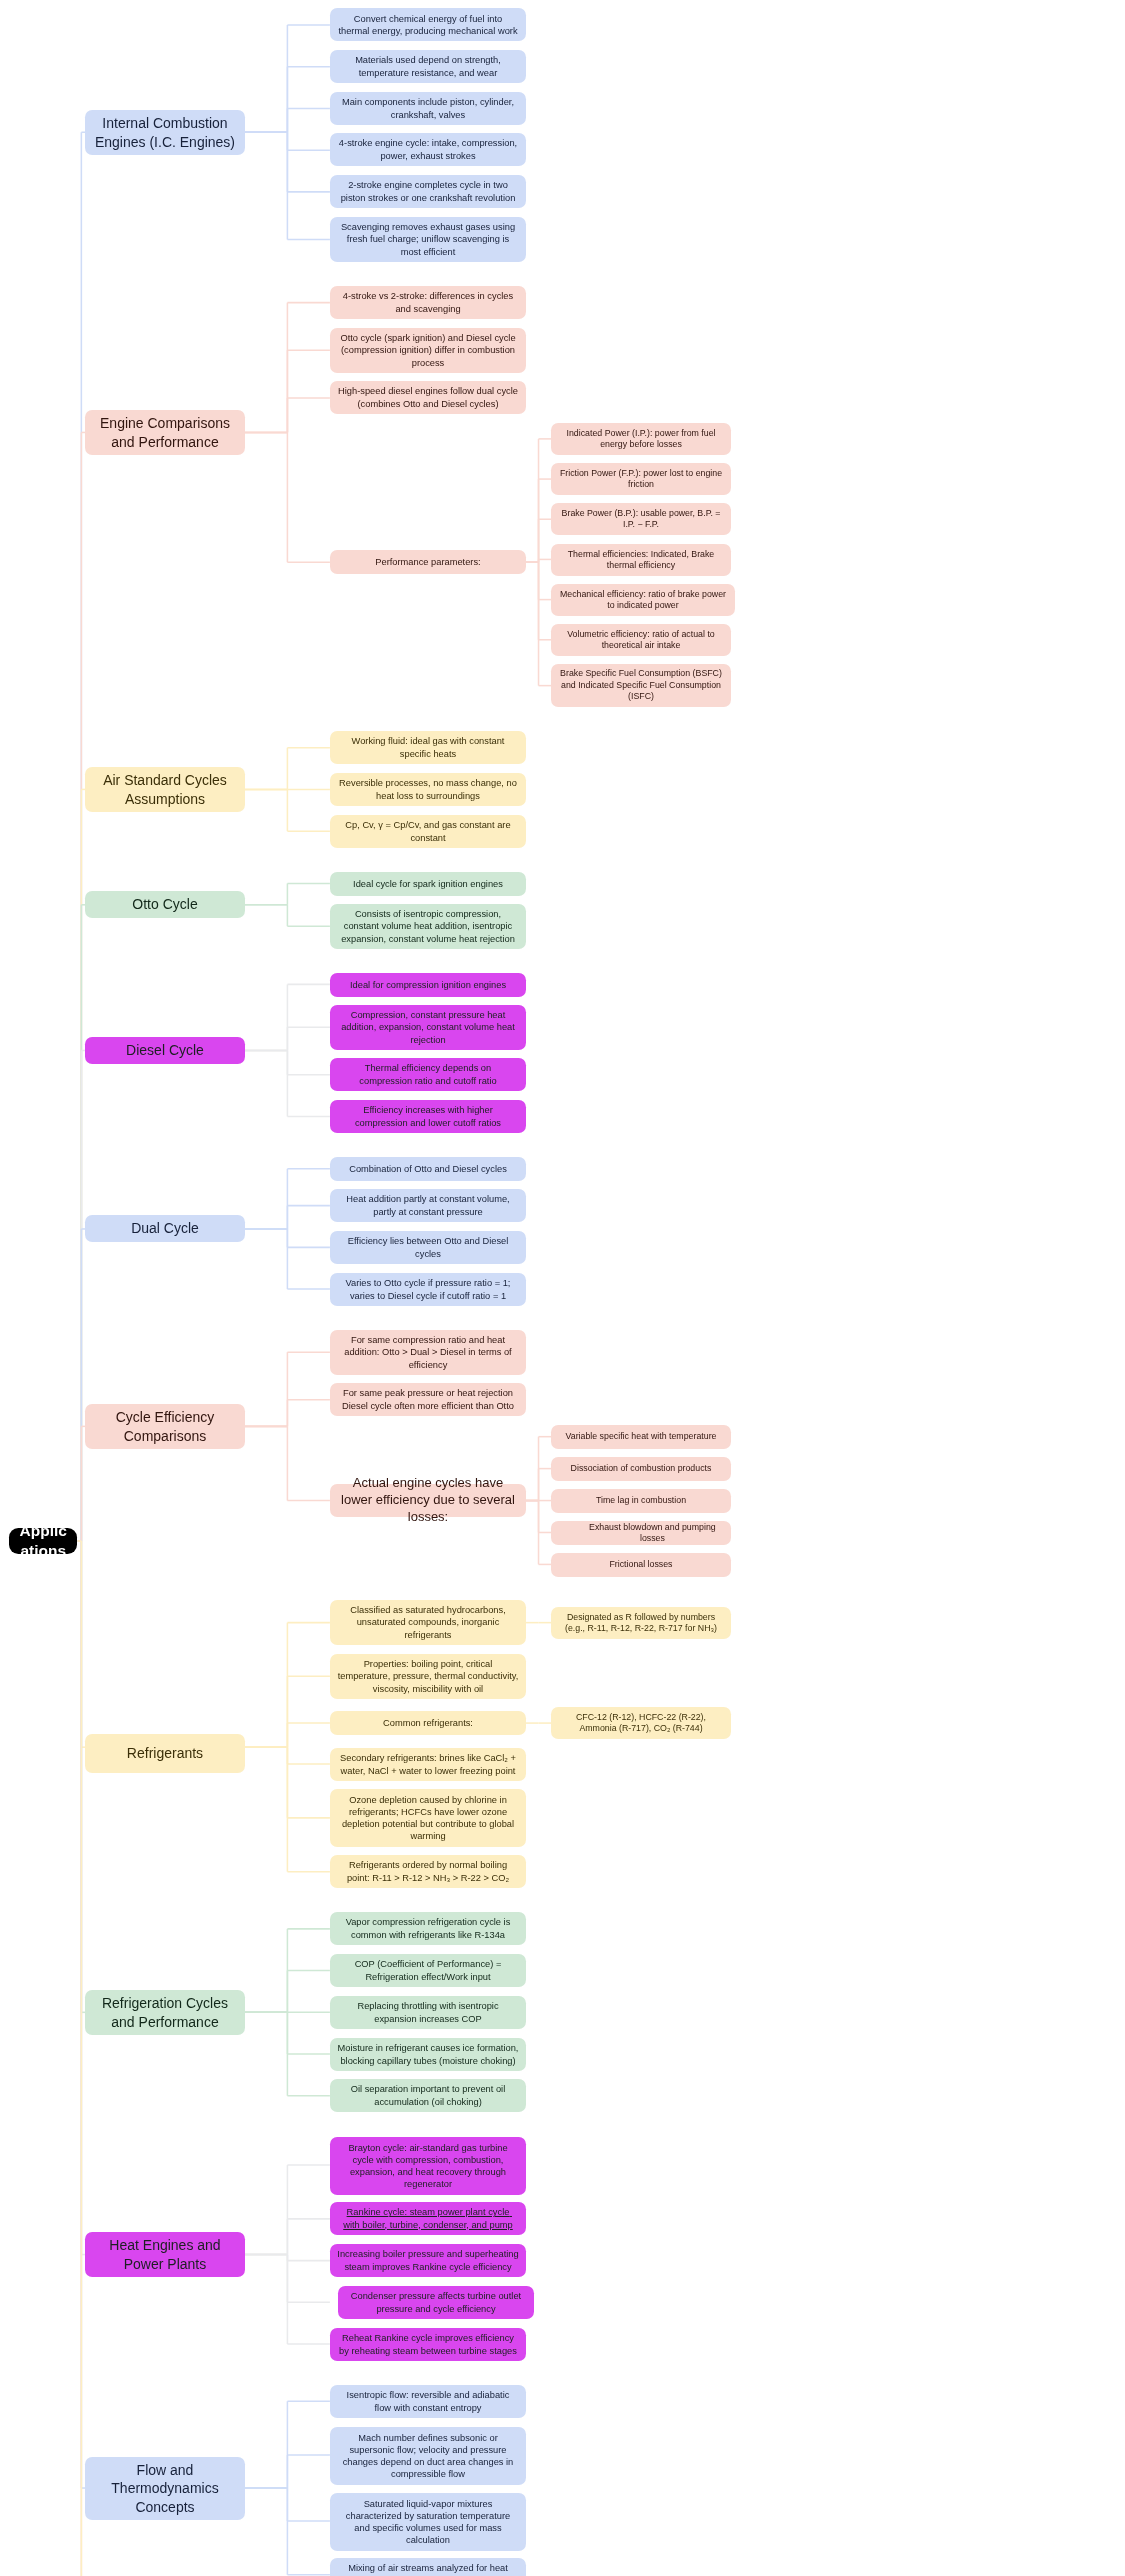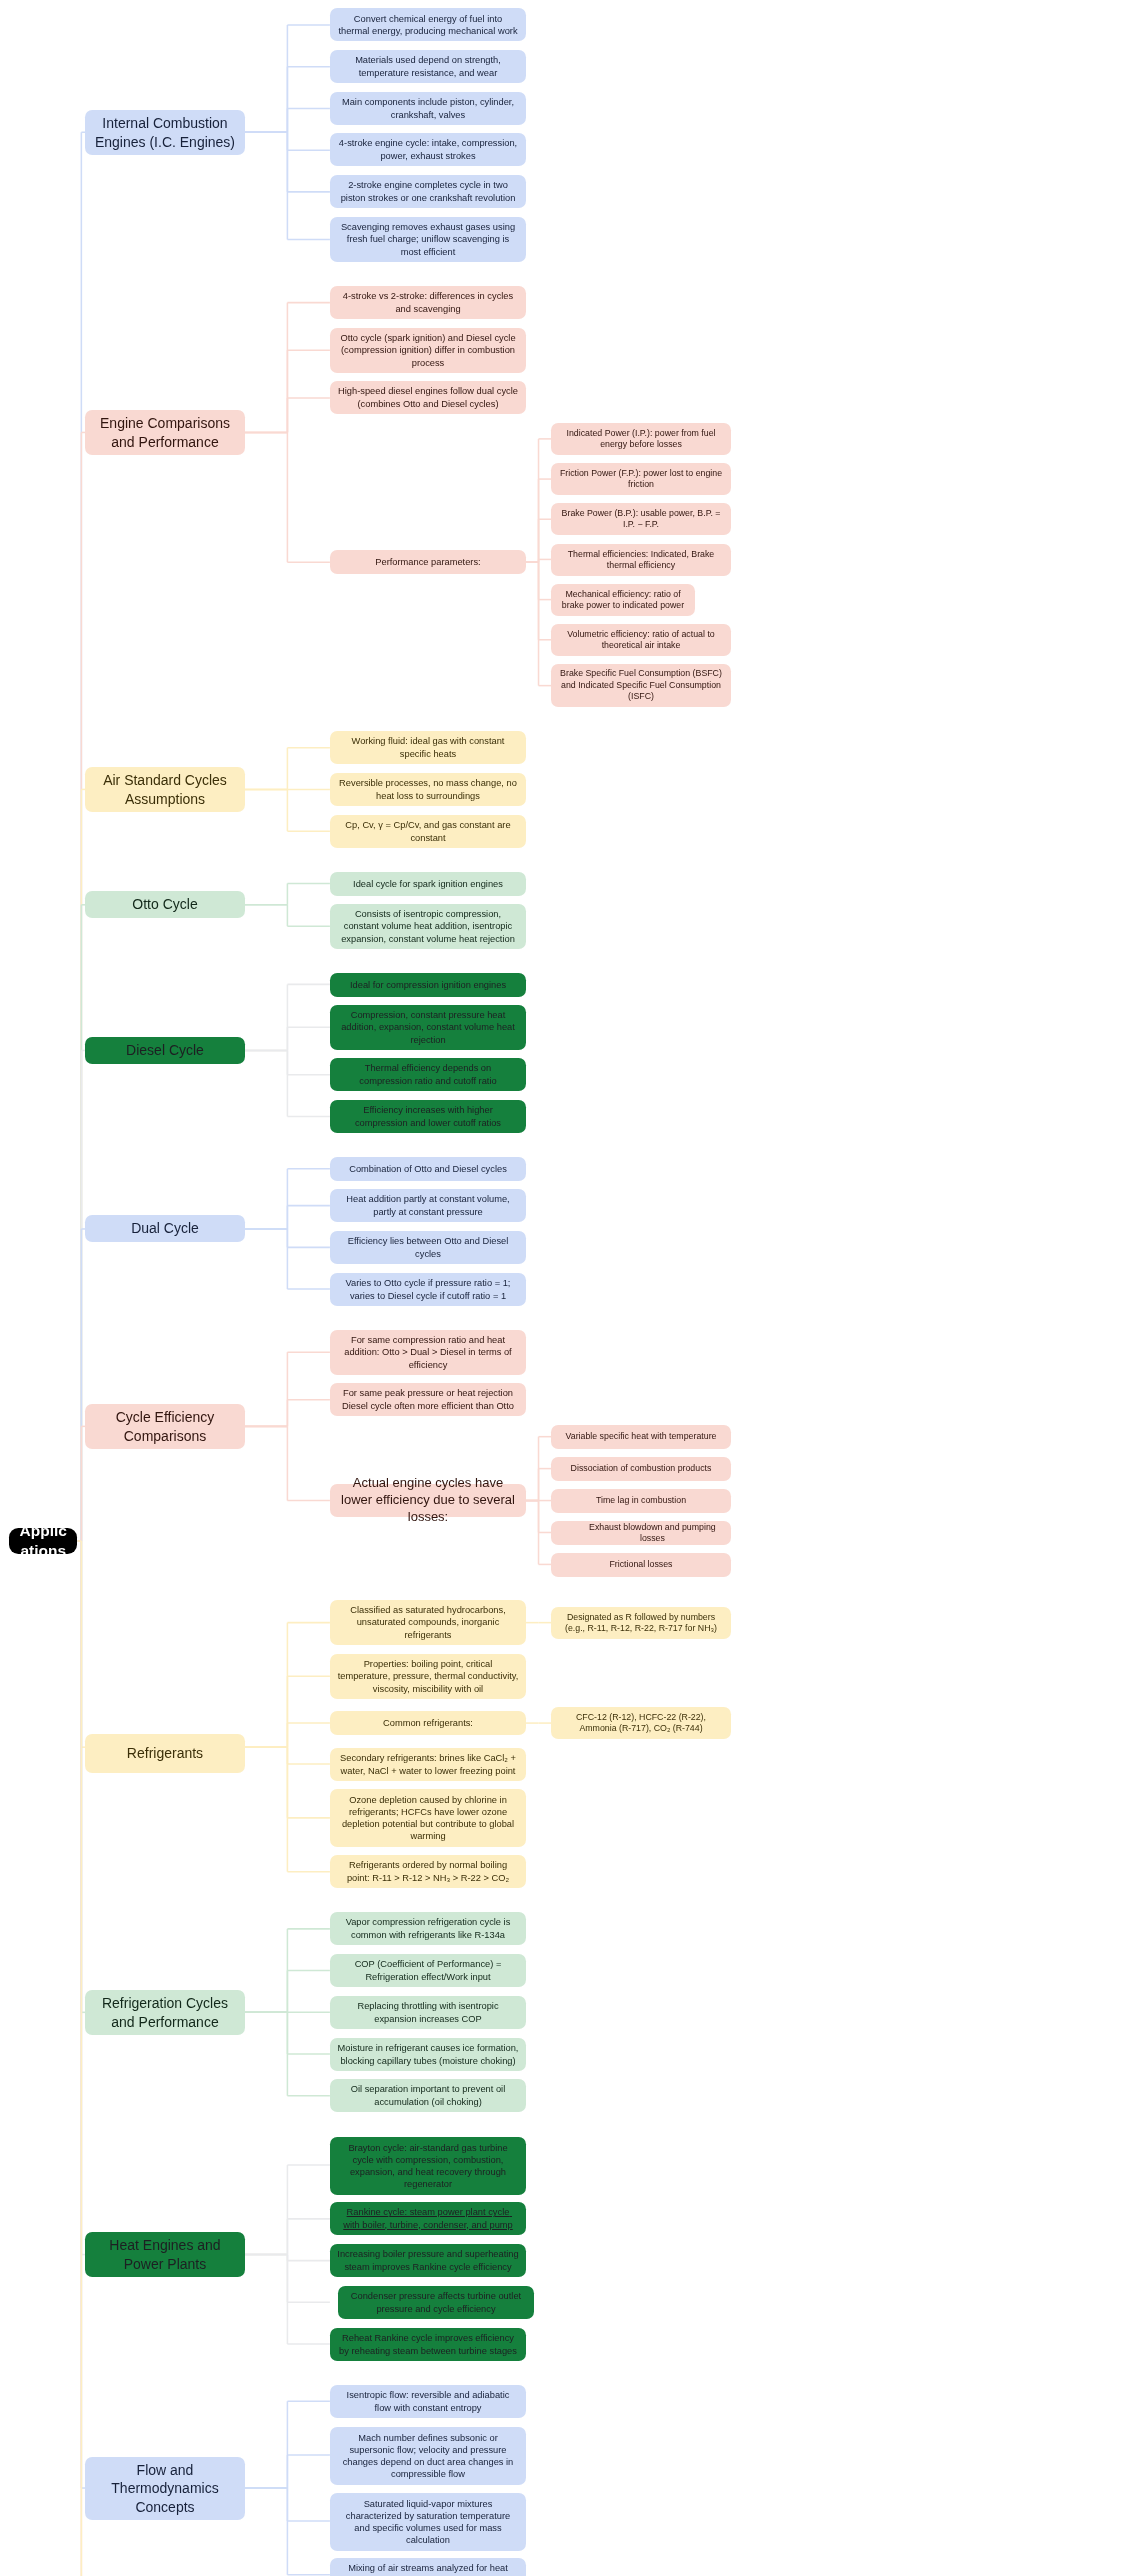--- a/index.html
+++ b/index.html
@@ -40,21 +40,21 @@
     font-size: 15.5px;
     font-weight: bold;
     border-radius: 9.3px;
     padding: 6.2px 10.3px;
   }
   
   .c-blue   { background: #cfdcf7; color: #17213a; }
   .c-pink   { background: #f9d9d2; color: #31150f; }
   .c-yellow { background: #fdeec2; color: #3b2f08; }
   .c-green  { background: #cfe8d5; color: #12281a; }
-  .c-grey   { background: #15803d; color: #1d1f22; }
+  .c-grey   { background: #d946ef; color: #1d1f22; }
 
   
   .lvl1 { font-size: 14px; }
   .lvl2 { font-size: 9.3px; }
   .lvl3 { font-size: 8.8px; }
 </style>
 </head>
 <body>
 
 <div id="canvas" style="height: 3083px;">
@@ -320,21 +320,21 @@
       <div class="node c-blue lvl2" style="left: 330px; top: 217px; width: 196px; height: 45px; font-size: 9.3px;">Scavenging removes exhaust gases using fresh fuel charge; uniflow scavenging is most efficient</div>
       <div class="node c-pink lvl1" style="left: 85px; top: 410px; width: 160px; height: 45px; font-size: 14px;">Engine Comparisons and Performance</div>
       <div class="node c-pink lvl2" style="left: 330px; top: 286px; width: 196px; height: 33px; font-size: 9.3px;">4-stroke vs 2-stroke: differences in cycles and scavenging</div>
       <div class="node c-pink lvl2" style="left: 330px; top: 328px; width: 196px; height: 45px; font-size: 9.3px;">Otto cycle (spark ignition) and Diesel cycle (compression ignition) differ in combustion process</div>
       <div class="node c-pink lvl2" style="left: 330px; top: 381px; width: 196px; height: 33px; font-size: 9.3px;">High-speed diesel engines follow dual cycle (combines Otto and Diesel cycles)</div>
       <div class="node c-pink lvl2" style="left: 330px; top: 550px; width: 196px; height: 24px; font-size: 9.3px;">Performance parameters:</div>
       <div class="node c-pink lvl3" style="left: 551px; top: 423px; width: 180px; height: 32px; font-size: 8.8px;">Indicated Power (I.P.): power from fuel energy before losses</div>
       <div class="node c-pink lvl3" style="left: 551px; top: 463px; width: 180px; height: 32px; font-size: 8.8px;">Friction Power (F.P.): power lost to engine friction</div>
       <div class="node c-pink lvl3" style="left: 551px; top: 503px; width: 180px; height: 32px; font-size: 8.8px;">Brake Power (B.P.): usable power, B.P. = I.P. − F.P.</div>
       <div class="node c-pink lvl3" style="left: 551px; top: 544px; width: 180px; height: 32px; font-size: 8.8px;">Thermal efficiencies: Indicated, Brake thermal efficiency</div>
-      <div class="node c-pink lvl3" style="left: 551px; top: 584px; width: 144px; height: 32px; font-size: 8.8px;">Mechanical efficiency: ratio of brake power to indicated power</div>
+      <div class="node c-pink lvl3" style="left: 551px; top: 584px; width: 184px; height: 32px; font-size: 8.8px;">Mechanical efficiency: ratio of brake power to indicated power</div>
       <div class="node c-pink lvl3" style="left: 551px; top: 624px; width: 180px; height: 32px; font-size: 8.8px;">Volumetric efficiency: ratio of actual to theoretical air intake</div>
       <div class="node c-pink lvl3" style="left: 551px; top: 664px; width: 180px; height: 43px; font-size: 8.8px;">Brake Specific Fuel Consumption (BSFC) and Indicated Specific Fuel Consumption (ISFC)</div>
       <div class="node c-yellow lvl1" style="left: 85px; top: 767px; width: 160px; height: 45px; font-size: 14px;">Air Standard Cycles Assumptions</div>
       <div class="node c-yellow lvl2" style="left: 330px; top: 731px; width: 196px; height: 33px; font-size: 9.3px;">Working fluid: ideal gas with constant specific heats</div>
       <div class="node c-yellow lvl2" style="left: 330px; top: 773px; width: 196px; height: 33px; font-size: 9.3px;">Reversible processes, no mass change, no heat loss to surroundings</div>
       <div class="node c-yellow lvl2" style="left: 330px; top: 815px; width: 196px; height: 33px; font-size: 9.3px;">Cp, Cv, γ = Cp/Cv, and gas constant are constant</div>
       <div class="node c-green lvl1" style="left: 85px; top: 891px; width: 160px; height: 27px; font-size: 14px;">Otto Cycle</div>
       <div class="node c-green lvl2" style="left: 330px; top: 872px; width: 196px; height: 24px; font-size: 9.3px;">Ideal cycle for spark ignition engines</div>
       <div class="node c-green lvl2" style="left: 330px; top: 904px; width: 196px; height: 45px; font-size: 9.3px;">Consists of isentropic compression, constant volume heat addition, isentropic expansion, constant volume heat rejection</div>
       <div class="node c-grey lvl1" style="left: 85px; top: 1037px; width: 160px; height: 27px; font-size: 14px;">Diesel Cycle</div>

